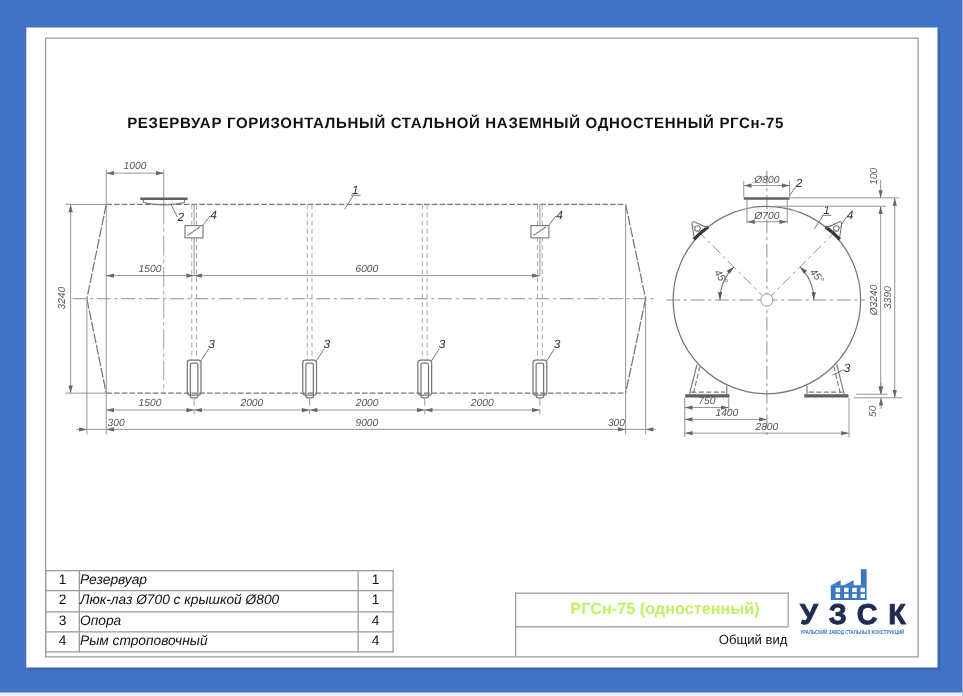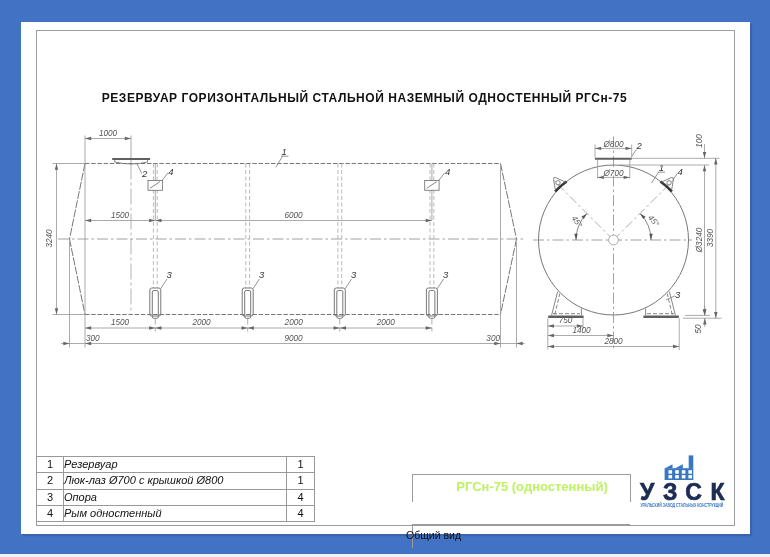--- a/index.html
+++ b/index.html
@@ -16,21 +16,21 @@
   .lbl{font-size:9.5px;font-style:italic;font-weight:normal;fill:#333;}
   table.parts{position:absolute;left:36px;top:456px;border-collapse:collapse;
       font-size:11px;color:#111;}
   table.parts td{border:1px solid #999;padding:0;height:15.3px;line-height:15.3px;}
   td.c1{width:26px;text-align:center;}
   td.c2{width:222px;padding-left:6px;font-style:italic;}
   td.c3{width:27px;text-align:center;}
   #tb-main{position:absolute;left:412px;top:474px;width:217px;height:27px;border:1px solid #9b9b9b;
      border-bottom:0;text-align:center;line-height:23px;font-size:13px;font-weight:bold;color:#bef264;text-indent:21px;}
   #tb-sub{position:absolute;left:412px;top:501px;width:217px;height:23px;border-left:1px solid #9b9b9b;
-     border-top:1px solid #9b9b9b;text-align:left;line-height:21px;font-size:10.5px;color:#111;text-indent:-7px;margin-top:23px;}
+     border-top:1px solid #9b9b9b;text-align:right;line-height:21px;font-size:10.5px;color:#111;text-indent:-7px;}
 </style>
 </head>
 <body>
 
 <div id="page"></div>
 
 <div id="frame"></div>
 
 <div id="titletext">РЕЗЕРВУАР ГОРИЗОНТАЛЬНЫЙ СТАЛЬНОЙ НАЗЕМНЫЙ ОДНОСТЕННЫЙ РГСн-75</div>
 
@@ -406,21 +406,21 @@
         <td class="c2">Люк-лаз Ø700 с крышкой Ø800</td>
         <td class="c3">1</td>
       </tr>
 <tr>
         <td class="c1">3</td>
         <td class="c2">Опора</td>
         <td class="c3">4</td>
       </tr>
 <tr>
         <td class="c1">4</td>
-        <td class="c2">Рым одностенный</td>
+        <td class="c2">Рым строповочный</td>
         <td class="c3">4</td>
       </tr>
 </tbody>
   </table>
 
 <div id="tb-main">РГСн-75 (одностенный)</div>
 
 <div id="tb-sub">Общий вид</div>
 
 <svg width="110" height="75" viewBox="0 0 110 75" style="position:absolute;left:628px;top:448px;">

